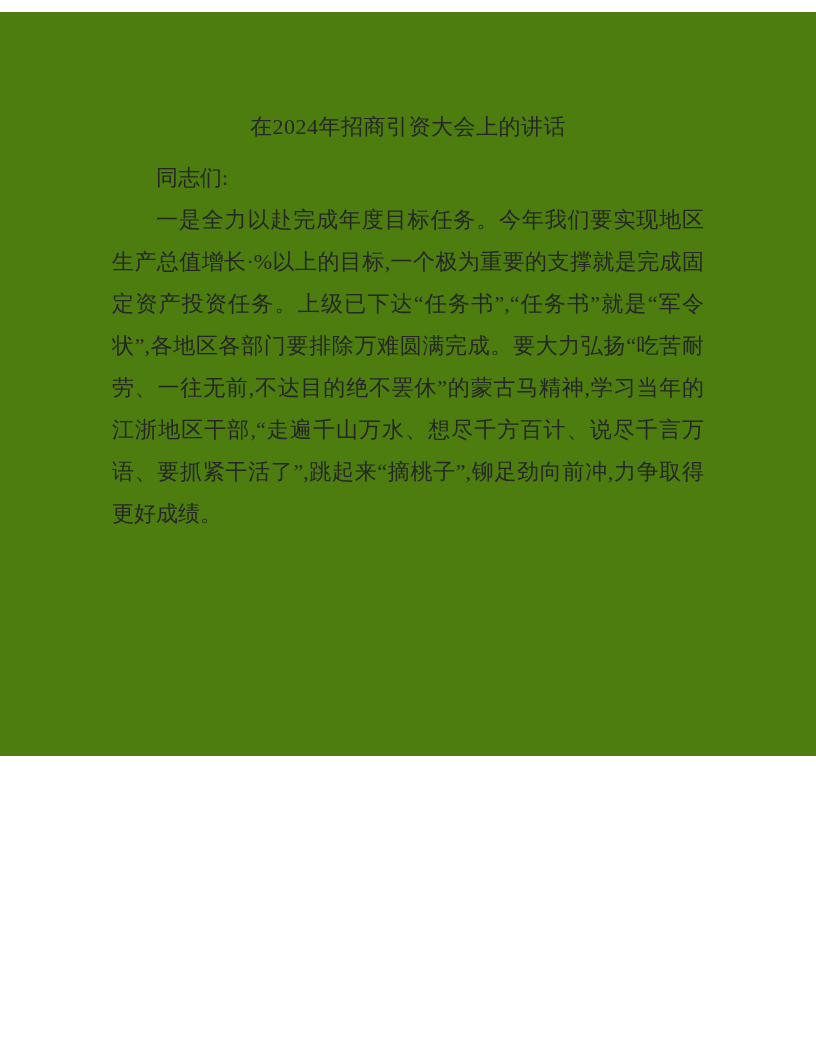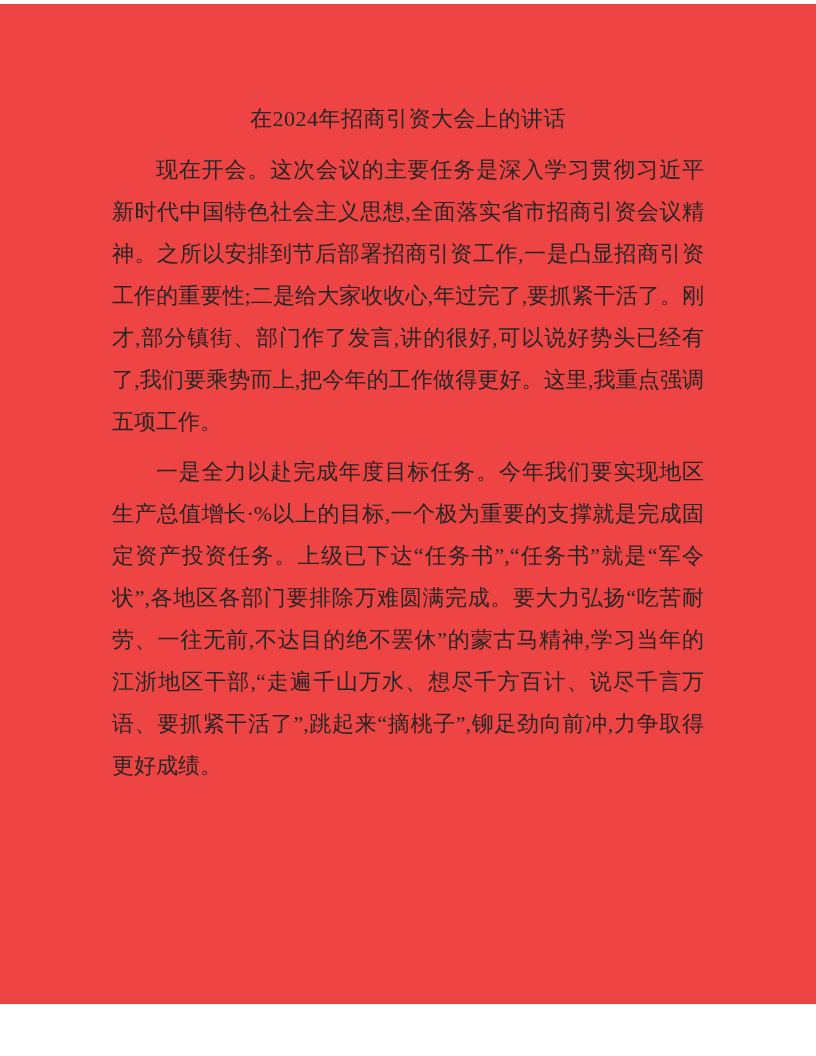--- a/index.html
+++ b/index.html
@@ -3,23 +3,23 @@
 <meta charset="utf-8">
 <style>
   html, body {
     margin: 0;
     padding: 0;
     background: #ffffff;
   }
   .page {
     position: relative;
     width: 816px;
-    height: 1000px;
-    margin: 4px auto;
-    background: #ef4444;
+    height: 744px;
+    margin: 12px auto;
+    background: #4d7c0f;
     box-sizing: border-box;
     padding: 94px 112px 0 112px;
     overflow: hidden;
     font-family: "Liberation Serif", "DejaVu Serif", serif;
     color: #262626;
     font-size: 22px;
     line-height: 42px;
   }
   .doc-title {
     margin: 0 0 9px 0;
@@ -40,18 +40,18 @@
     text-align: justify;
     text-justify: inter-ideograph;
   }
 </style>
 </head>
 <body>
 
 <div class="page">
   <h1 class="doc-title">在2024年招商引资大会上的讲话</h1>
 
+  <p class="salutation">同志们:</p>
 
-  <p class="para">现在开会。这次会议的主要任务是深入学习贯彻习近平新时代中国特色社会主义思想,全面落实省市招商引资会议精神。之所以安排到节后部署招商引资工作,一是凸显招商引资工作的重要性;二是给大家收收心,年过完了,要抓紧干活了。刚才,部分镇街、部门作了发言,讲的很好,可以说好势头已经有了,我们要乘势而上,把今年的工作做得更好。这里,我重点强调五项工作。</p>
 
   <p class="para">一是全力以赴完成年度目标任务。今年我们要实现地区生产总值增长·%以上的目标,一个极为重要的支撑就是完成固定资产投资任务。上级已下达“任务书”,“任务书”就是“军令状”,各地区各部门要排除万难圆满完成。要大力弘扬“吃苦耐劳、一往无前,不达目的绝不罢休”的蒙古马精神,学习当年的江浙地区干部,“走遍千山万水、想尽千方百计、说尽千言万语、要抓紧干活了”,跳起来“摘桃子”,铆足劲向前冲,力争取得更好成绩。</p>
 
 </div>
 
 </body></html>

